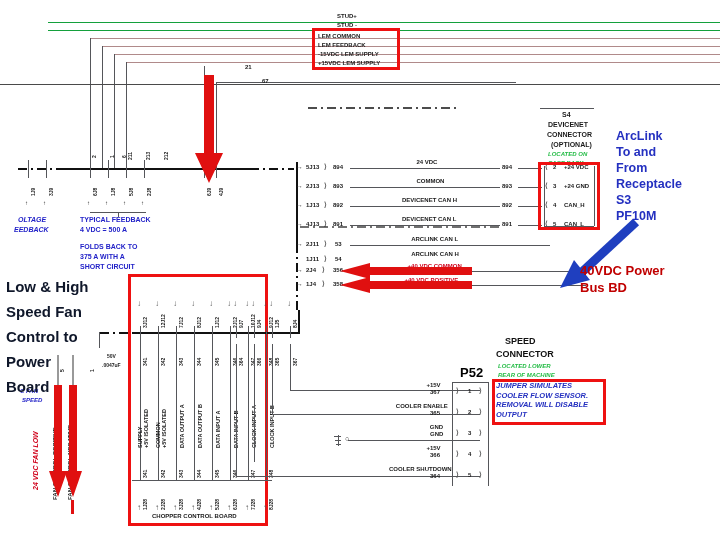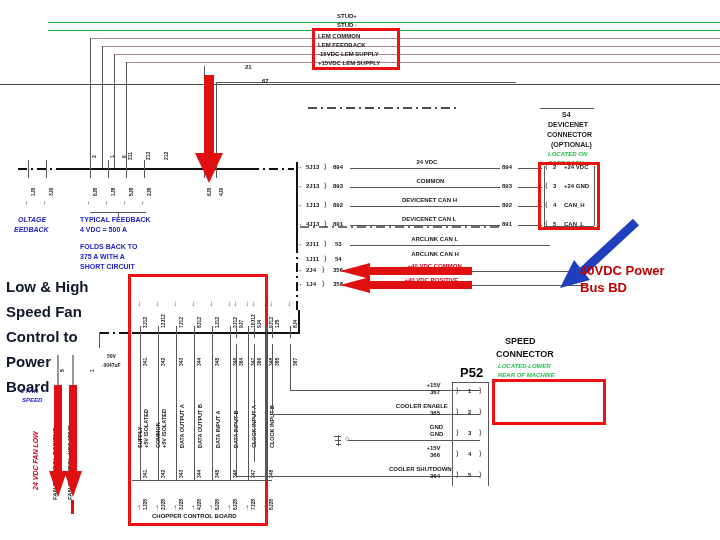--- a/index.html
+++ b/index.html
@@ -367,20 +367,24 @@
       <div class="t sm" style="left:468px;top:451px;">4</div>
       <div class="t sm" style="left:479px;top:450px;font-size:7px;color:#555;">⟩</div>
       <div class="t sm" style="left:389px;top:466px;">COOLER SHUTDOWN</div>
       <div class="t sm" style="left:430px;top:473px;">364</div>
       <div class="t sm" style="left:456px;top:471px;font-size:7px;color:#555;">⟩</div>
       <div class="t sm" style="left:468px;top:472px;">5</div>
       <div class="t sm" style="left:479px;top:471px;font-size:7px;color:#555;">⟩</div>
     </div>
 
   <div class="redbox" style="left:492px;top:379px;width:114px;height:46px;"></div>
+  <div class="annot bluei" style="left:496px;top:381px;font-size:7.5px;line-height:9.5px;white-space:pre-line;">JUMPER SIMULATES
+COOLER FLOW SENSOR.
+REMOVAL WILL DISABLE
+OUTPUT</div>
 
   <div class="vline abs" style="left:57px;top:355px;height:140px;background:#999;width:2px;"></div>
   <div class="vline abs" style="left:72px;top:355px;height:140px;background:#999;width:2px;"></div>
   <div class="t tiny rot" style="left:60px;top:372px;">5</div>
   <div class="t tiny rot" style="left:90px;top:372px;">1</div>
   <div class="t tiny rot" style="left:52px;top:500px;font-size:6px;">FAN CONTROL POSITIVE</div>
   <div class="t tiny rot" style="left:67px;top:500px;font-size:6px;">FAN CONTROL NEGATIVE</div>
   <div class="t tiny rot redi" style="left:32px;top:490px;font-size:7px;">24 VDC FAN LOW</div>
   <div class="t sm bluei" style="left:20px;top:388px;">C FAN</div>
   <div class="t sm bluei" style="left:22px;top:397px;">SPEED</div>
@@ -415,17 +419,23 @@
   </svg>
 
 
 
   <div class="annot brown" style="left:6px;top:274px;width:122px;font-size:15px;line-height:25px;">Low &amp; High
 Speed Fan
 Control to
 Power
 Board</div>
 
+  <div class="annot" style="left:616px;top:128px;width:100px;font-size:12.5px;line-height:16px;">ArcLink
+To and
+From
+Receptacle
+S3
+PF10M</div>
 
   <div class="annot redbig" style="left:580px;top:262px;width:130px;font-size:13px;line-height:17px;">40VDC Power
 Bus BD</div>
 
 </div>
 
 </body></html>

